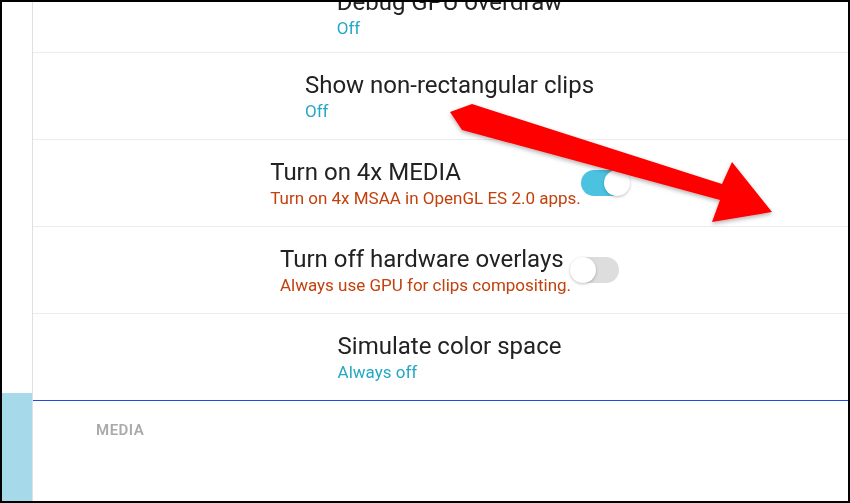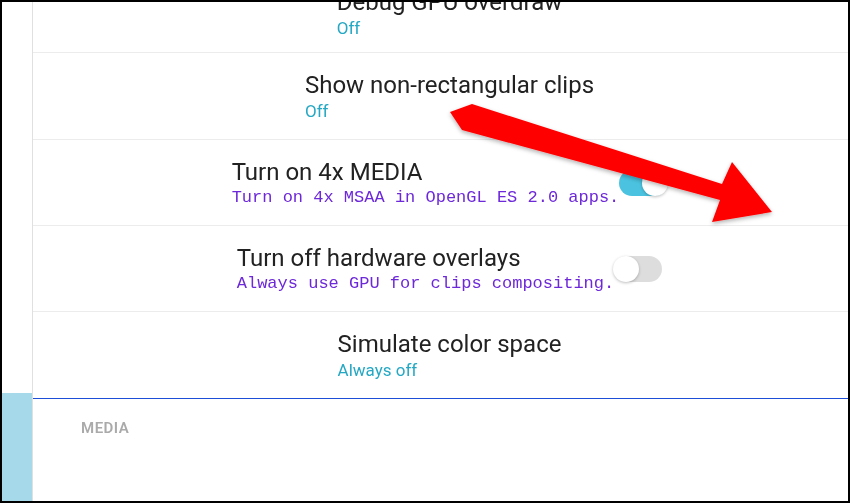--- a/index.html
+++ b/index.html
@@ -50,23 +50,22 @@
       padding-bottom: 14px;
     }
     .setting-text .title {
       font-size: 24px;
       color: #222;
       font-weight: 400;
       margin-bottom: 2px;
     }
     .setting-text .subtitle {
       font-size: 17px;
-      color: #6d28d9;
+      color: #c2410c;
       font-weight: 400;
-      font-family: Liberation Mono, monospace;
     }
     .setting-text .value-link {
       font-size: 17px;
       color: #24a8c4;
       font-weight: 400;
     }
     .toggle {
       width: 48px;
       height: 26px;
       border-radius: 14px;
@@ -89,20 +88,21 @@
       box-shadow: 0 1px 3px rgba(0,0,0,0.25);
     }
     .toggle.on .knob { right: -1px; }
     .toggle.off .knob { left: -1px; }
     .section-header {
       padding: 20px 30px 6px 48px;
       font-size: 15px;
       color: #aaa;
       font-weight: 600;
       letter-spacing: 0.5px;
+      margin-left: 15px;
     }
     .arrow-overlay {
       position: absolute;
       top: 100px;
       left: 440px;
       pointer-events: none;
       z-index: 10;
     }
   </style>
 </head>

